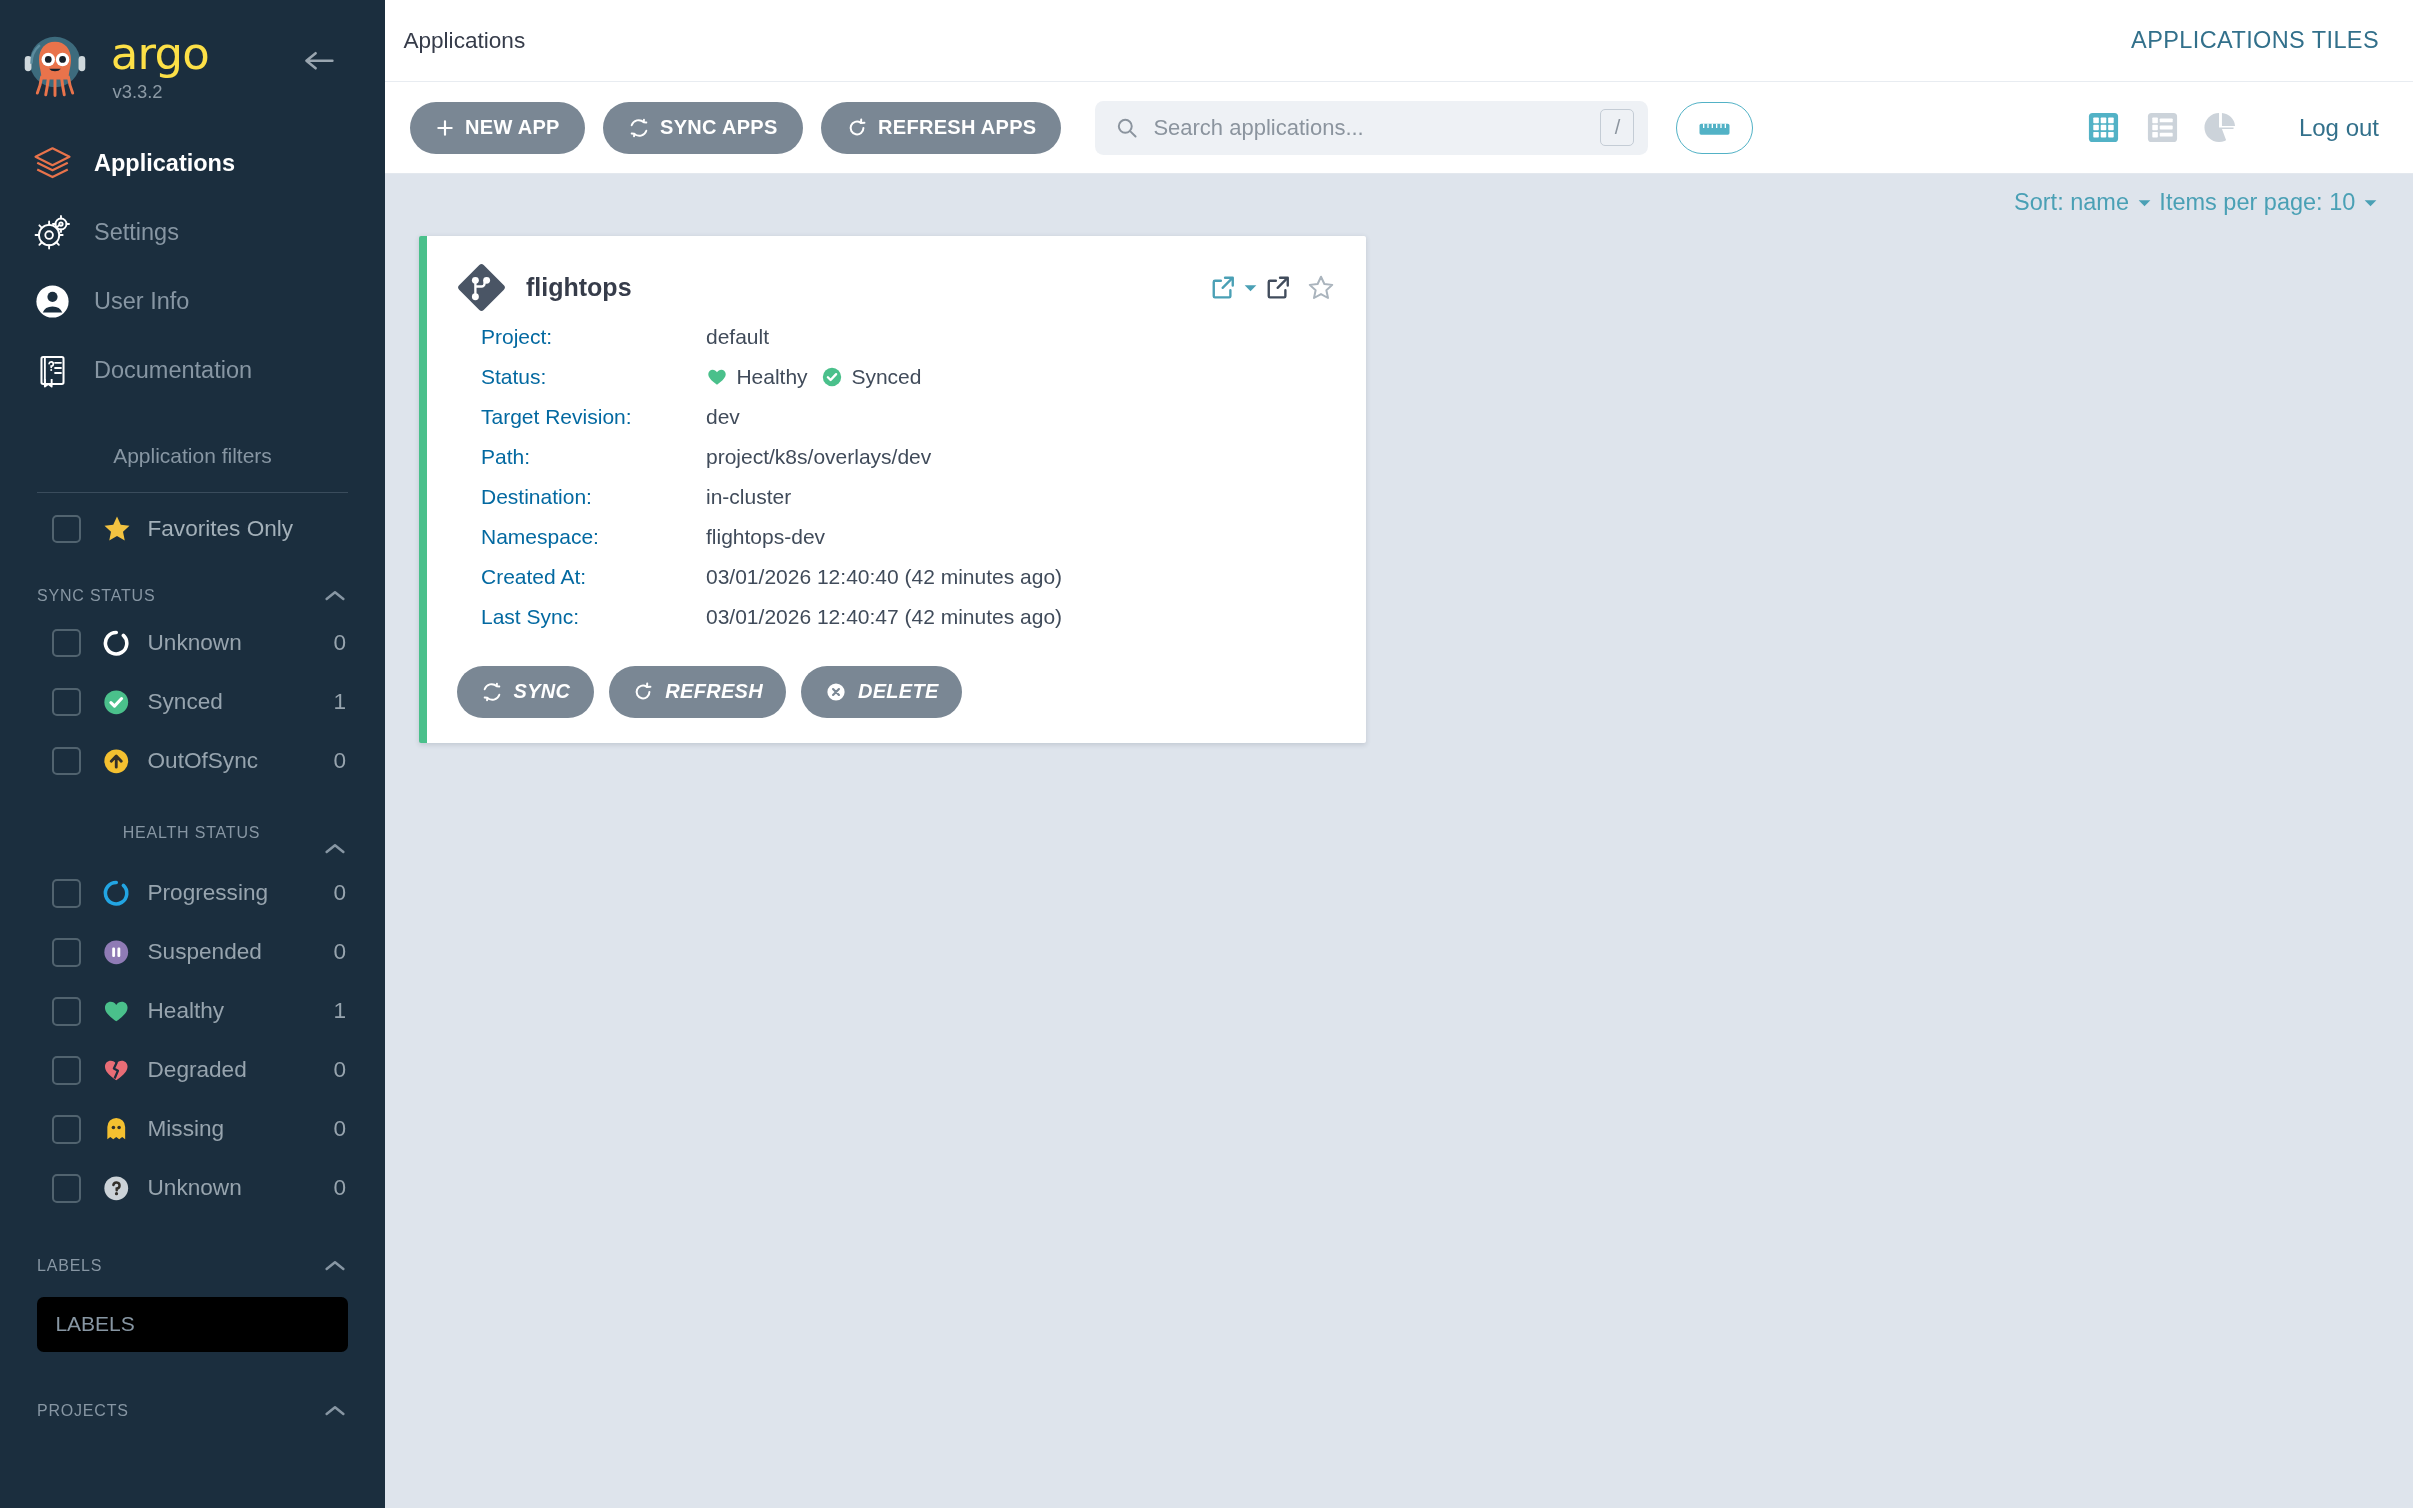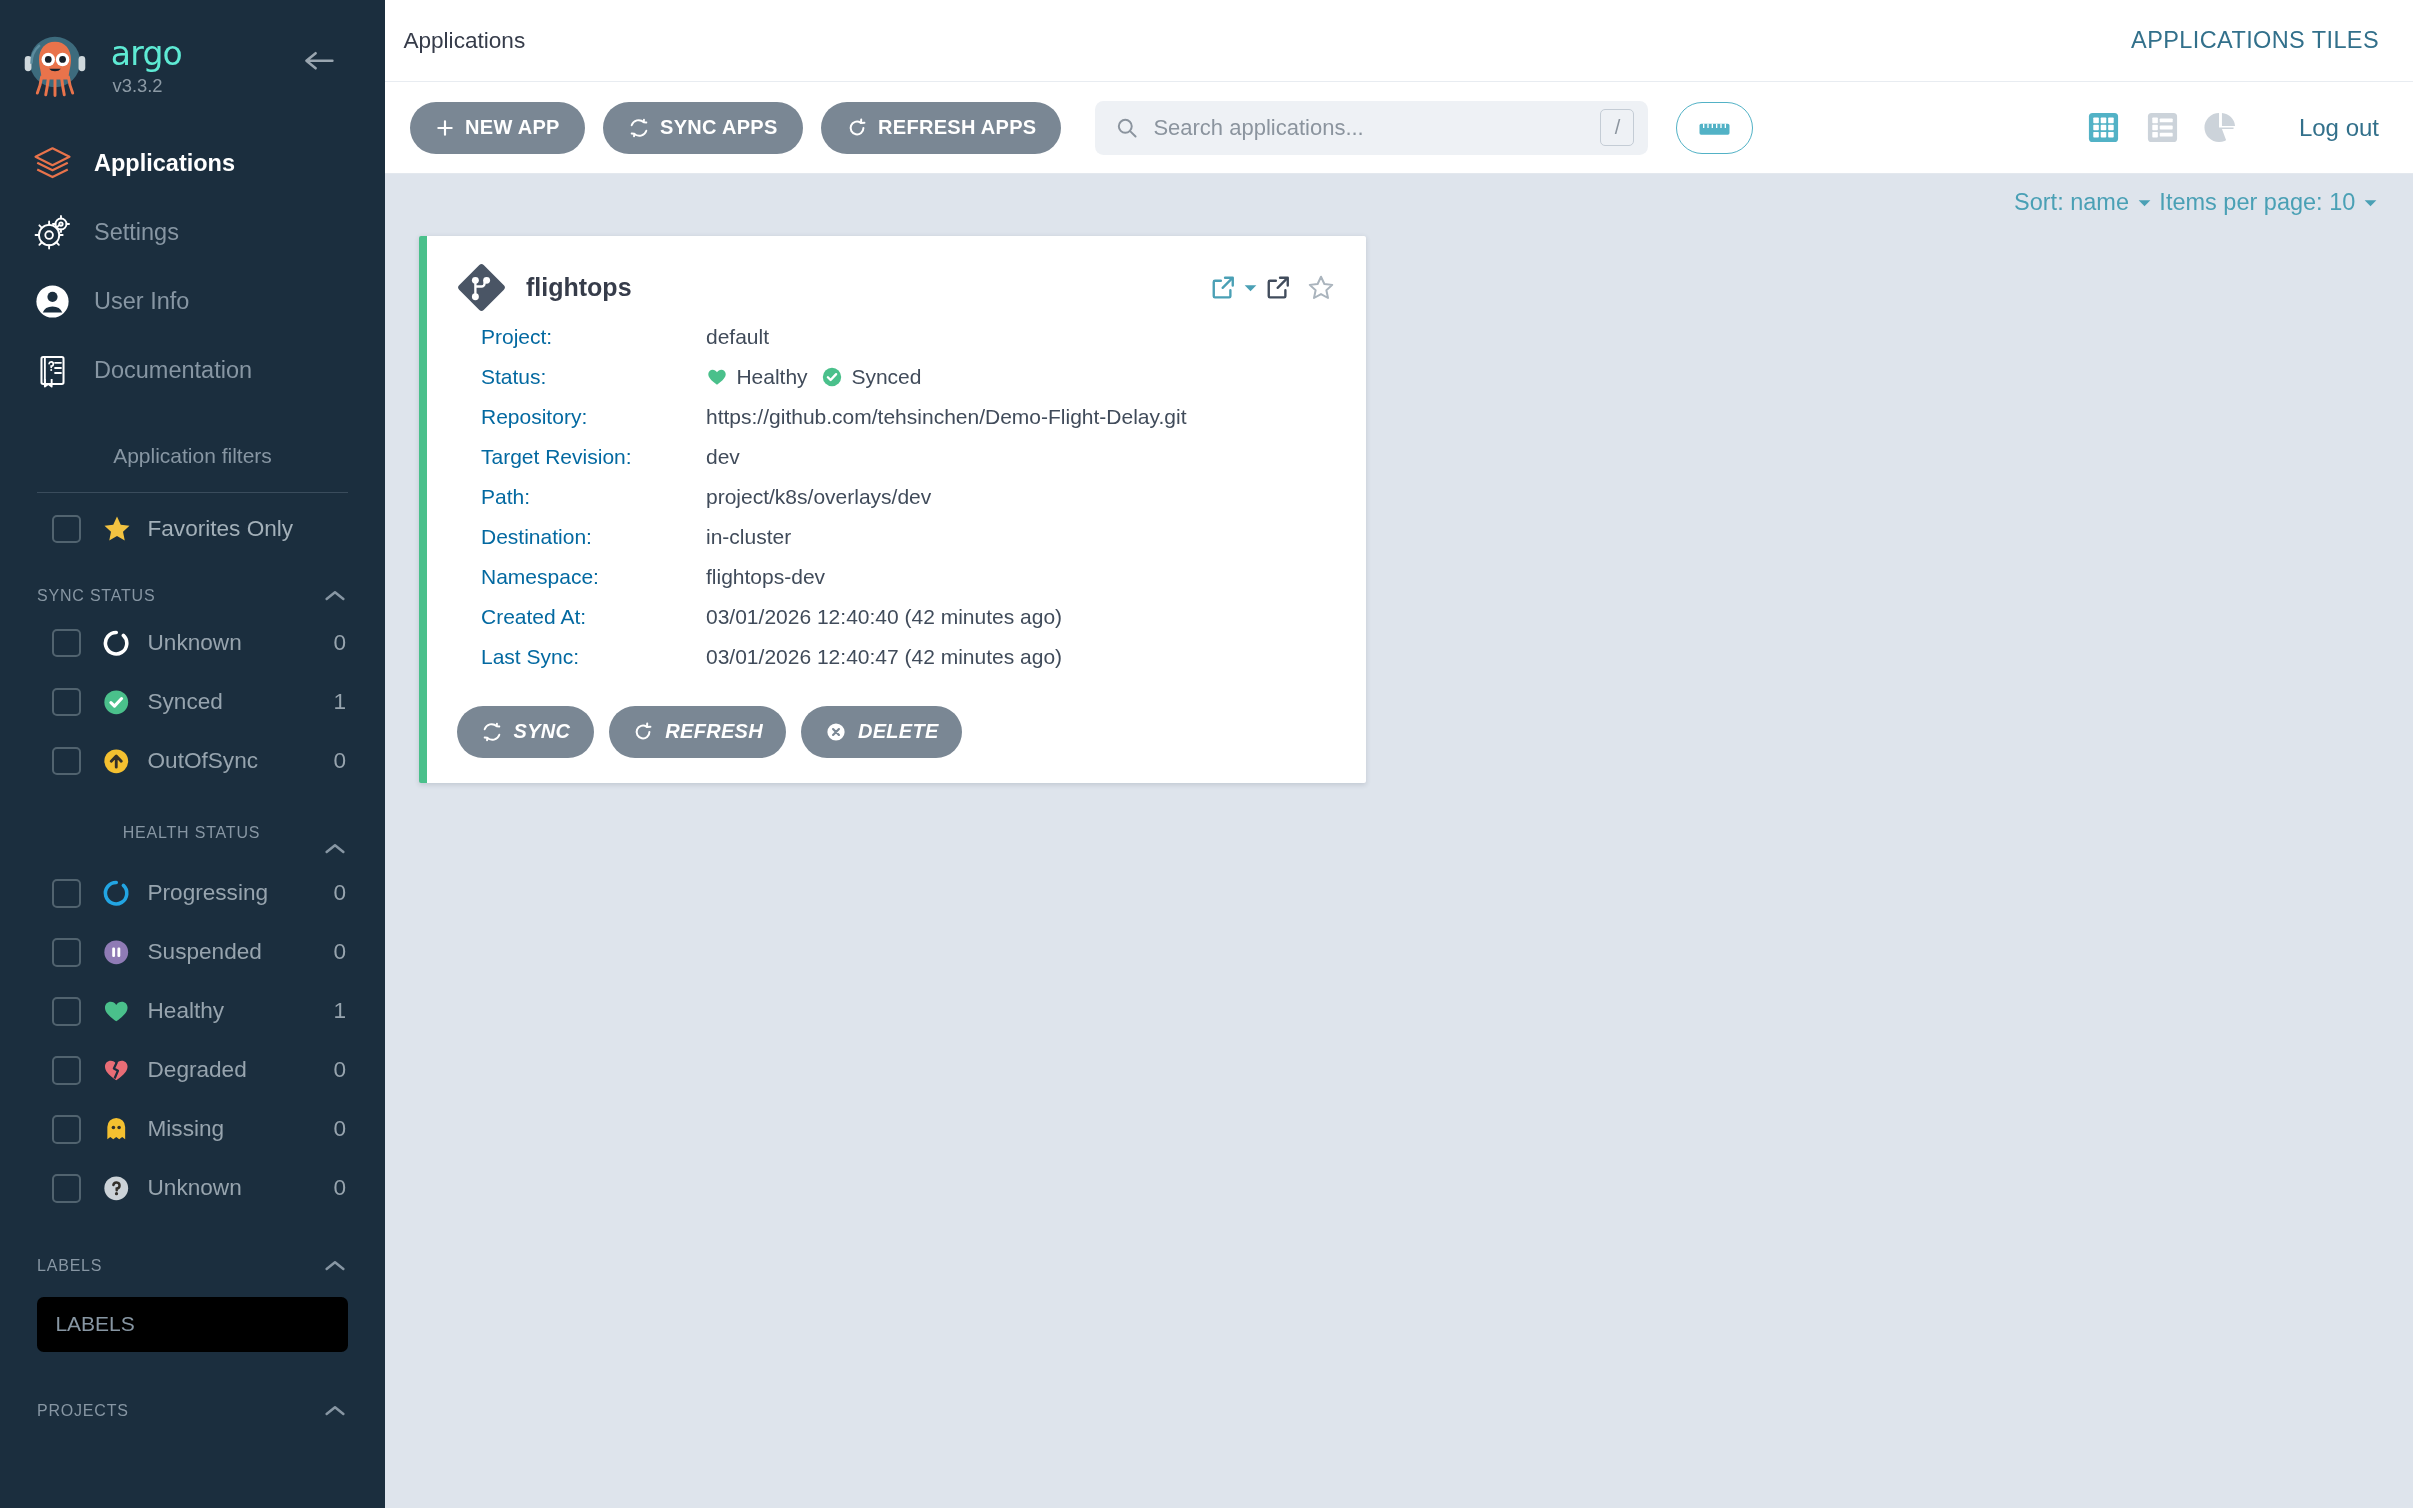--- a/index.html
+++ b/index.html
@@ -20,21 +20,21 @@
   }
   .sb-brand {
     display: flex; align-items: center;
     padding: 25px 0 0 18.4px;
     height: 109px;
     position: relative;
   }
   .argo-mascot { width: 74px; height: 74px; position: relative; flex: 0 0 auto; }
   .brand-text { margin-left: 18.4px; }
   .brand-logo {
-    font-size: 33px; font-weight: 400; color: #5eead4;
+    font-size: 45px; font-weight: 400; color: #fde047;
     letter-spacing: -0.8px; line-height: 1; font-family: "DejaVu Sans", sans-serif;
   }
   .brand-version { font-size: 18.4px; color: #8c9aa5; margin-top: 5px; margin-left: 1.7px; }
   .collapse-arrow {
     position: absolute; right: 49px; top: 49px;
     width: 34px; height: 23.5px; cursor: pointer;
   }
 
   .nav { margin-top: 20px; }
   .nav-item {
@@ -598,24 +598,20 @@
                   <svg width="22" height="22" viewBox="0 0 24 24">
                       <circle cx="12" cy="12" r="10" fill="#4ac08b"></circle>
                       <path d="M7.5 12.3 l3 3 6 -6.4" stroke="#ffffff" stroke-width="2.6" fill="none" stroke-linecap="round" stroke-linejoin="round"></path>
                     </svg>
                 </span>
                 <span>Synced</span>
               </span>
             </span>
           </div>
 
-          <div class="row">
-            <span class="row-label">Repository:</span>
-            <span class="row-value">https://github.com/tehsinchen/Demo-Flight-Delay.git</span>
-          </div>
 
           <div class="row">
             <span class="row-label">Target Revision:</span>
             <span class="row-value">dev</span>
           </div>
 
           <div class="row">
             <span class="row-label">Path:</span>
             <span class="row-value">project/k8s/overlays/dev</span>
           </div>

